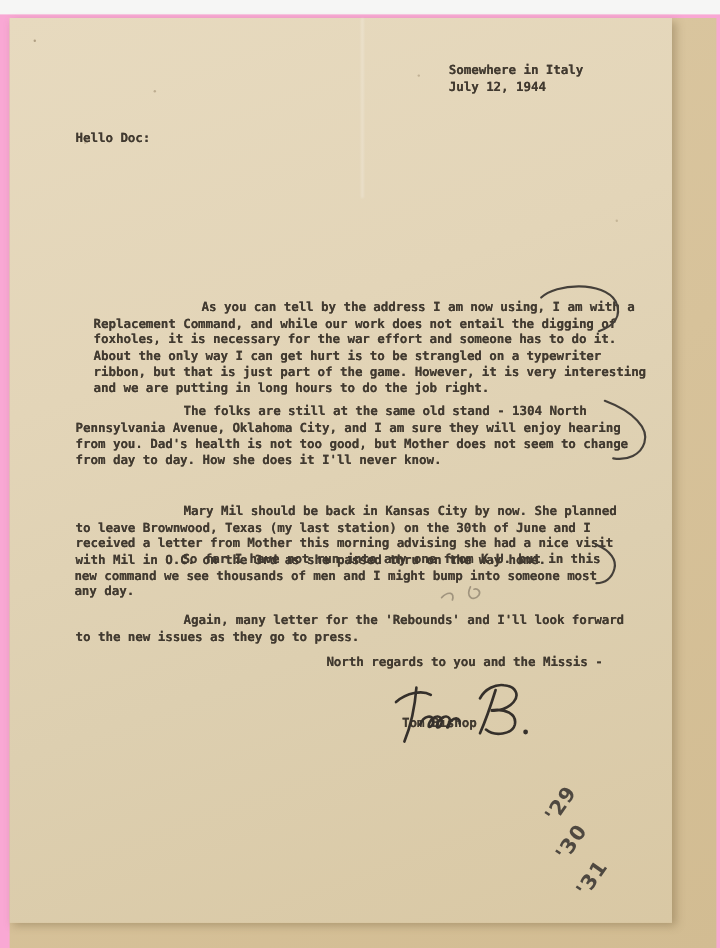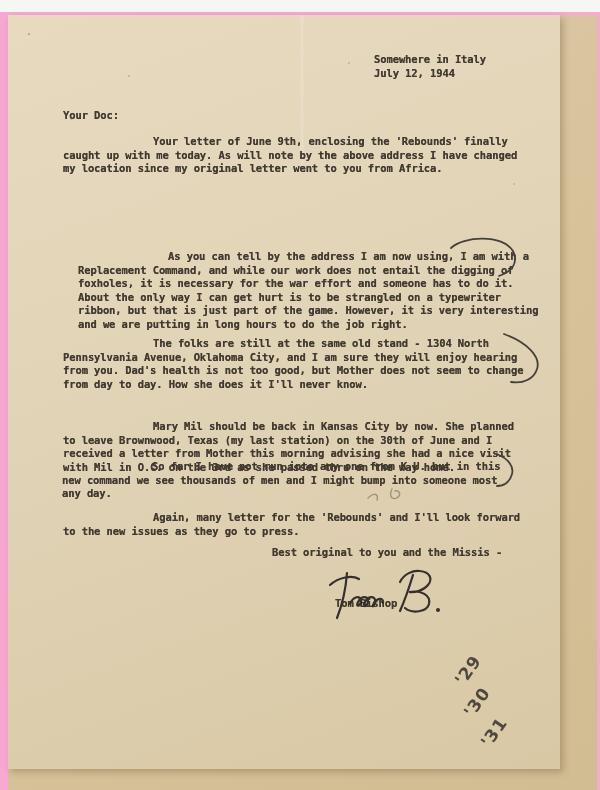--- a/index.html
+++ b/index.html
@@ -62,25 +62,22 @@
   <div class="backing"></div>
 
   <div class="paper">
     <div class="crease"></div>
     <div class="speck"></div>
   </div>
 
   <div class="typed dateline" style="left:374px; top:40px;">Somewhere in Italy
 July 12, 1944</div>
 
-  <div class="typed" style="left:63px; top:97px;">Your Doc:</div>
+  <div class="typed" style="left:63px; top:97px;">Hello Doc:</div>
 
-  <div class="typed para" style="left:63px; top:123px;">Your letter of June 9th, enclosing the 'Rebounds' finally
-caught up with me today. As will note by the above address I have changed
-my location since my original letter went to you from Africa.</div>
 
 
   <div class="typed para" style="left:78px; top:238px;">As you can tell by the address I am now using, I am with a
 Replacement Command, and while our work does not entail the digging of
 foxholes, it is necessary for the war effort and someone has to do it.
 About the only way I can get hurt is to be strangled on a typewriter
 ribbon, but that is just part of the game. However, it is very interesting
 and we are putting in long hours to do the job right.</div>
 
   <div class="typed para" style="left:63px; top:325px;">The folks are still at the same old stand - 1304 North
@@ -93,21 +90,21 @@
 received a letter from Mother this morning advising she had a nice visit
 with Mil in O.C. on the 3rd as she passed thru on the way home.</div>
 
   <div class="typed para" style="left:62px; top:448px;">So far I have not run into any one from K.U. but in this
 new command we see thousands of men and I might bump into someone most
 any day.</div>
 
   <div class="typed para" style="left:63px; top:499px;">Again, many letter for the 'Rebounds' and I'll look forward
 to the new issues as they go to press.</div>
 
-  <div class="typed" style="left:272px; top:534px;">Best original to you and the Missis -</div>
+  <div class="typed" style="left:272px; top:534px;">North regards to you and the Missis -</div>
 
 
   <div class="typed" style="left:335px; top:585px;">Tom Bishop</div>
 
   <div class="year" style="left:452px; top:648px;">'29</div>
   <div class="year" style="left:461px; top:680px;">'30</div>
   <div class="year" style="left:478px; top:710px;">'31</div>
 
   <svg class="ink-overlay" width="600" height="790" viewBox="0 0 600 790">
     <g fill="none" stroke="#45403a" stroke-width="1.8" stroke-linecap="round">

